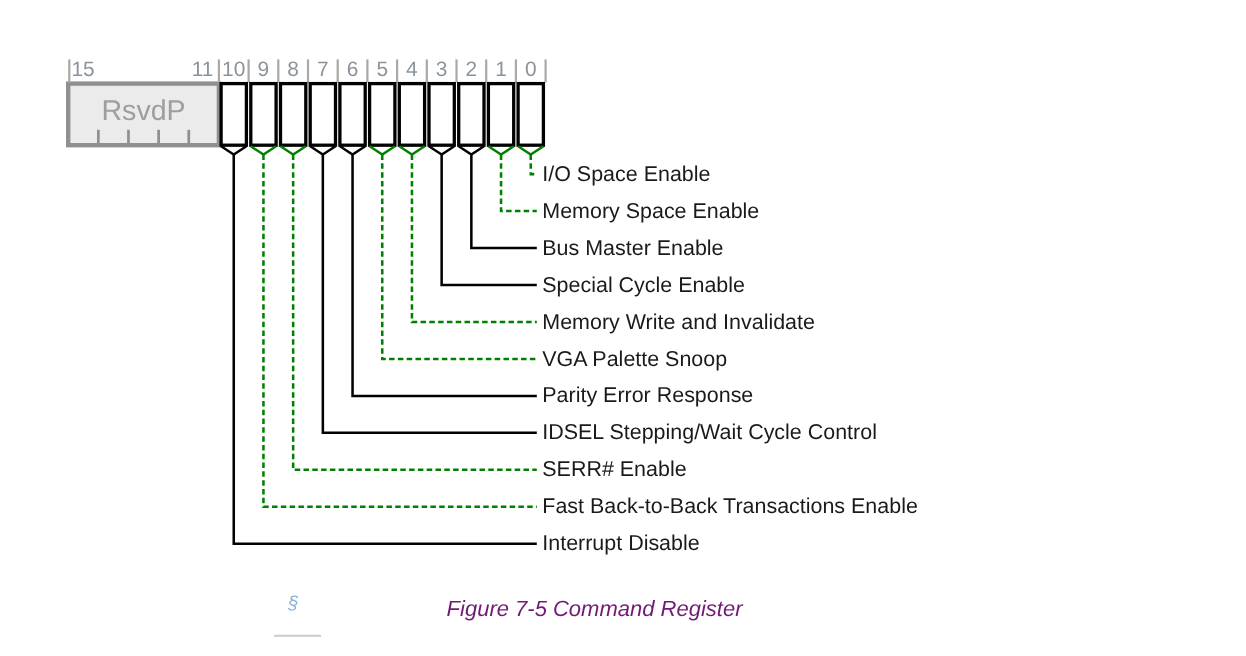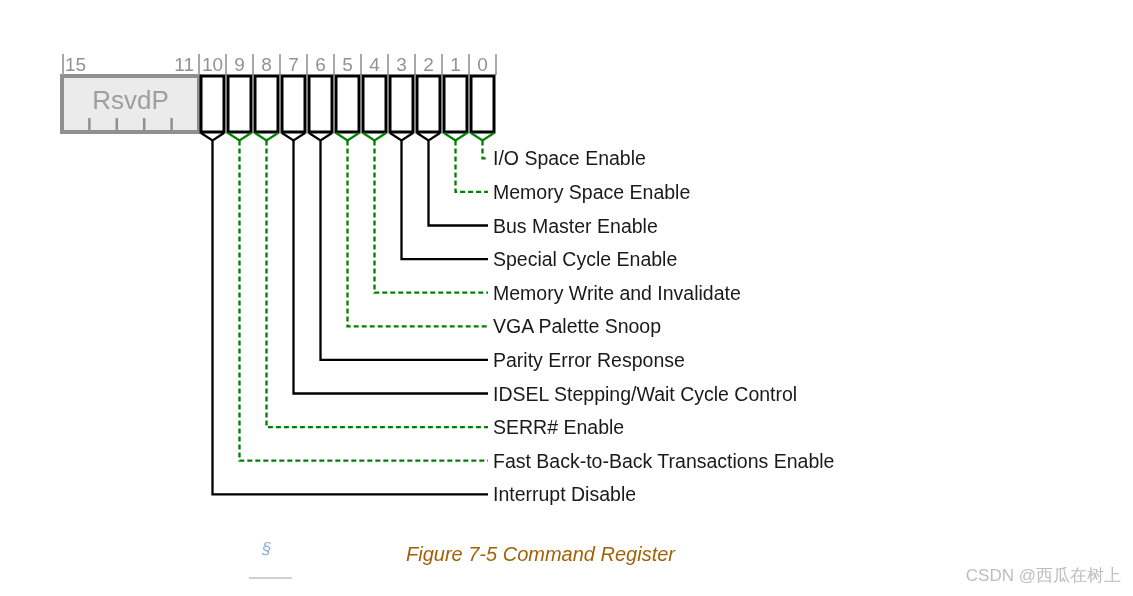--- a/index.html
+++ b/index.html
@@ -124,16 +124,15 @@
       <text x="493" y="460.70000000000005" text-anchor="start" dominant-baseline="central" font-size="19.5" fill="#1a1a1a">Fast Back-to-Back Transactions Enable</text>
       <path d="M 201 133 L 212.5 140.5 L 224 133" fill="none" stroke="#000000" stroke-width="2.2"></path>
       <path d="M 212.5 140.5 L 212.5 494.3 L 488 494.3" fill="none" stroke="#000000" stroke-width="2.3"></path>
       <text x="493" y="494.3" text-anchor="start" dominant-baseline="central" font-size="19.5" fill="#1a1a1a">Interrupt Disable</text>
     </svg>
 
   <a class="section-mark" style="color: rgb(140, 177, 214);">§</a>
 
   <div class="caption-divider"></div>
 
-  <div class="figure-caption" style="color: #a16207;">Figure 7-5 Command Register</div>
+  <div class="figure-caption" style="color: #701a75;">Figure 7-5 Command Register</div>
 
-  <div class="watermark" style="color: rgb(189, 189, 189);">CSDN @西瓜在树上</div>
 </div>
 
 </body></html>

